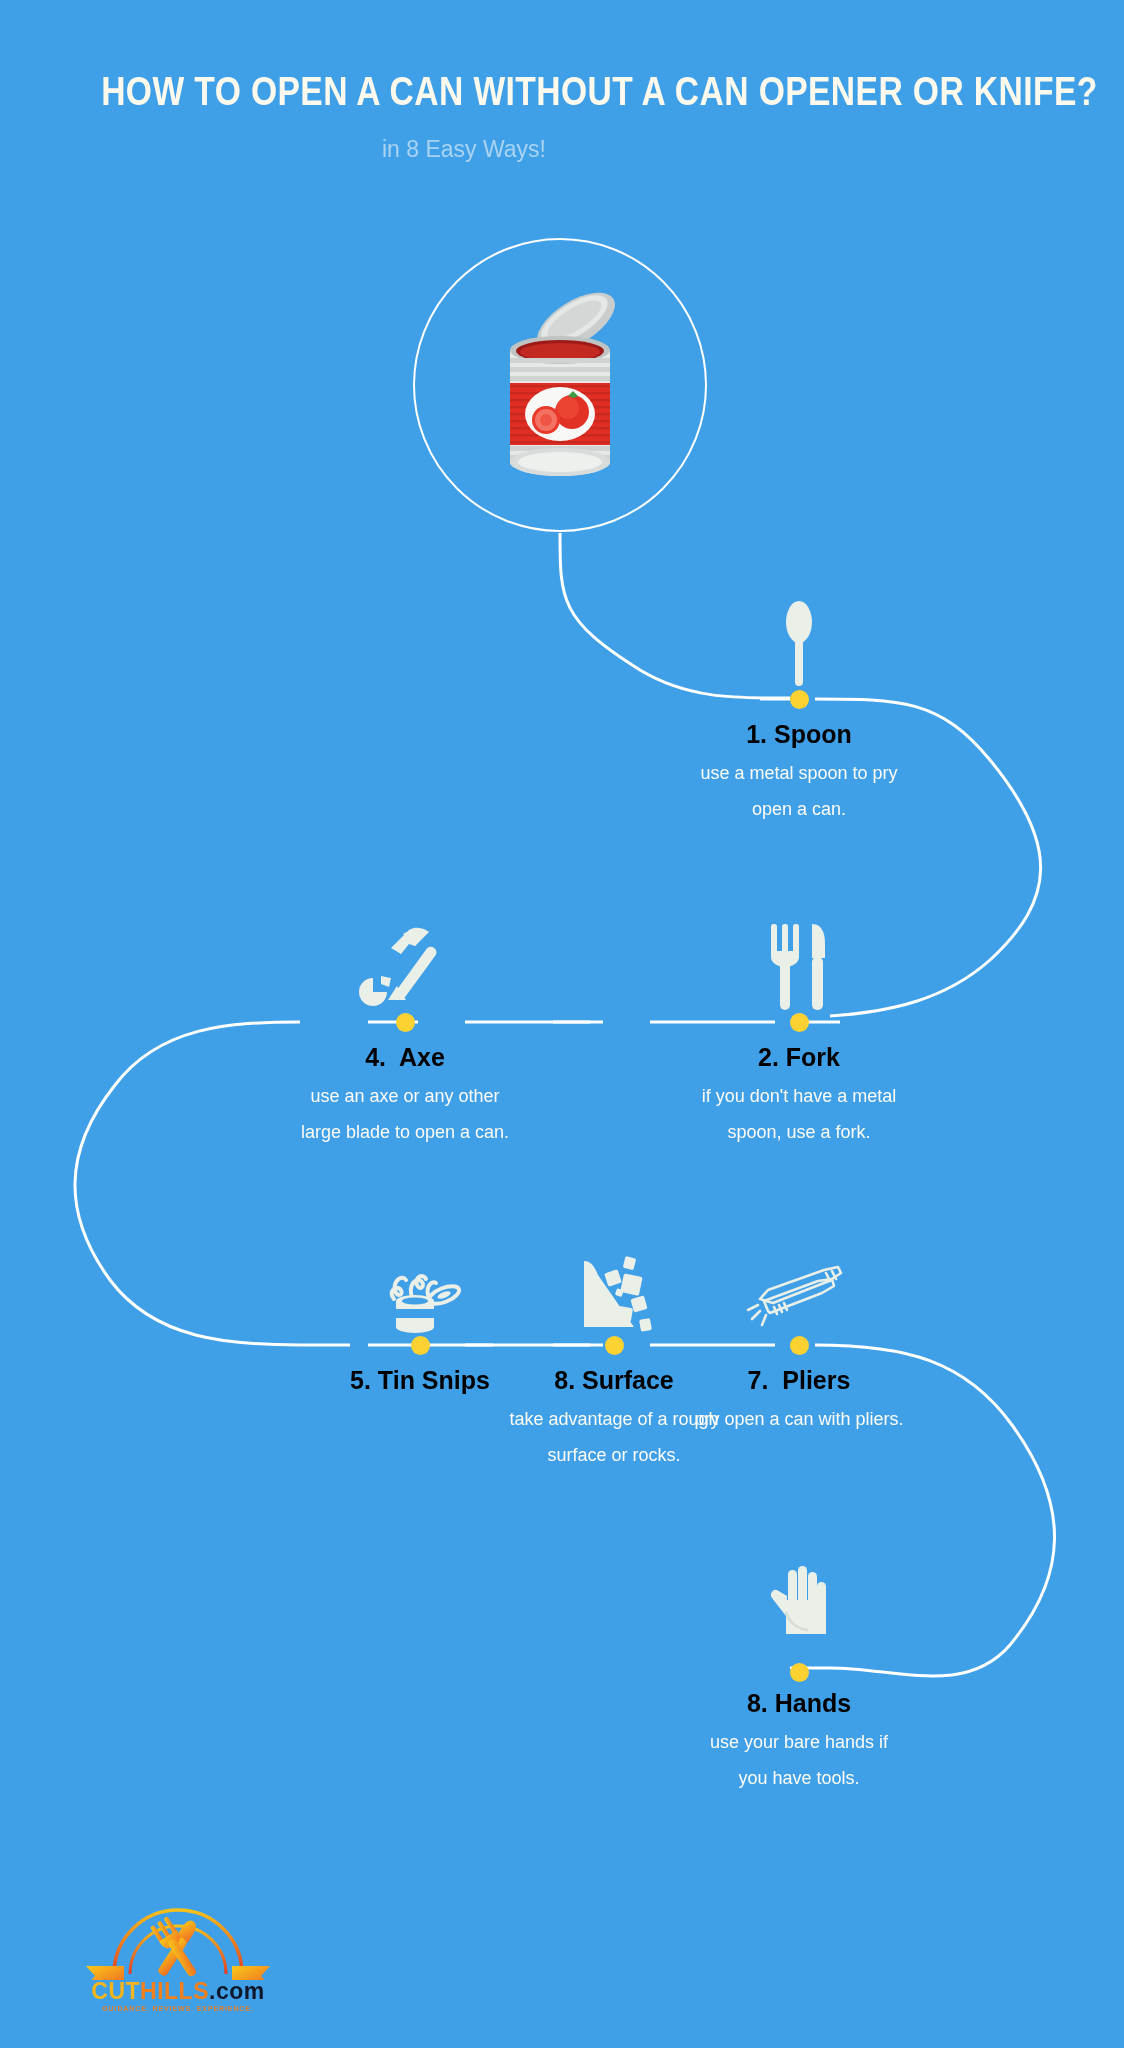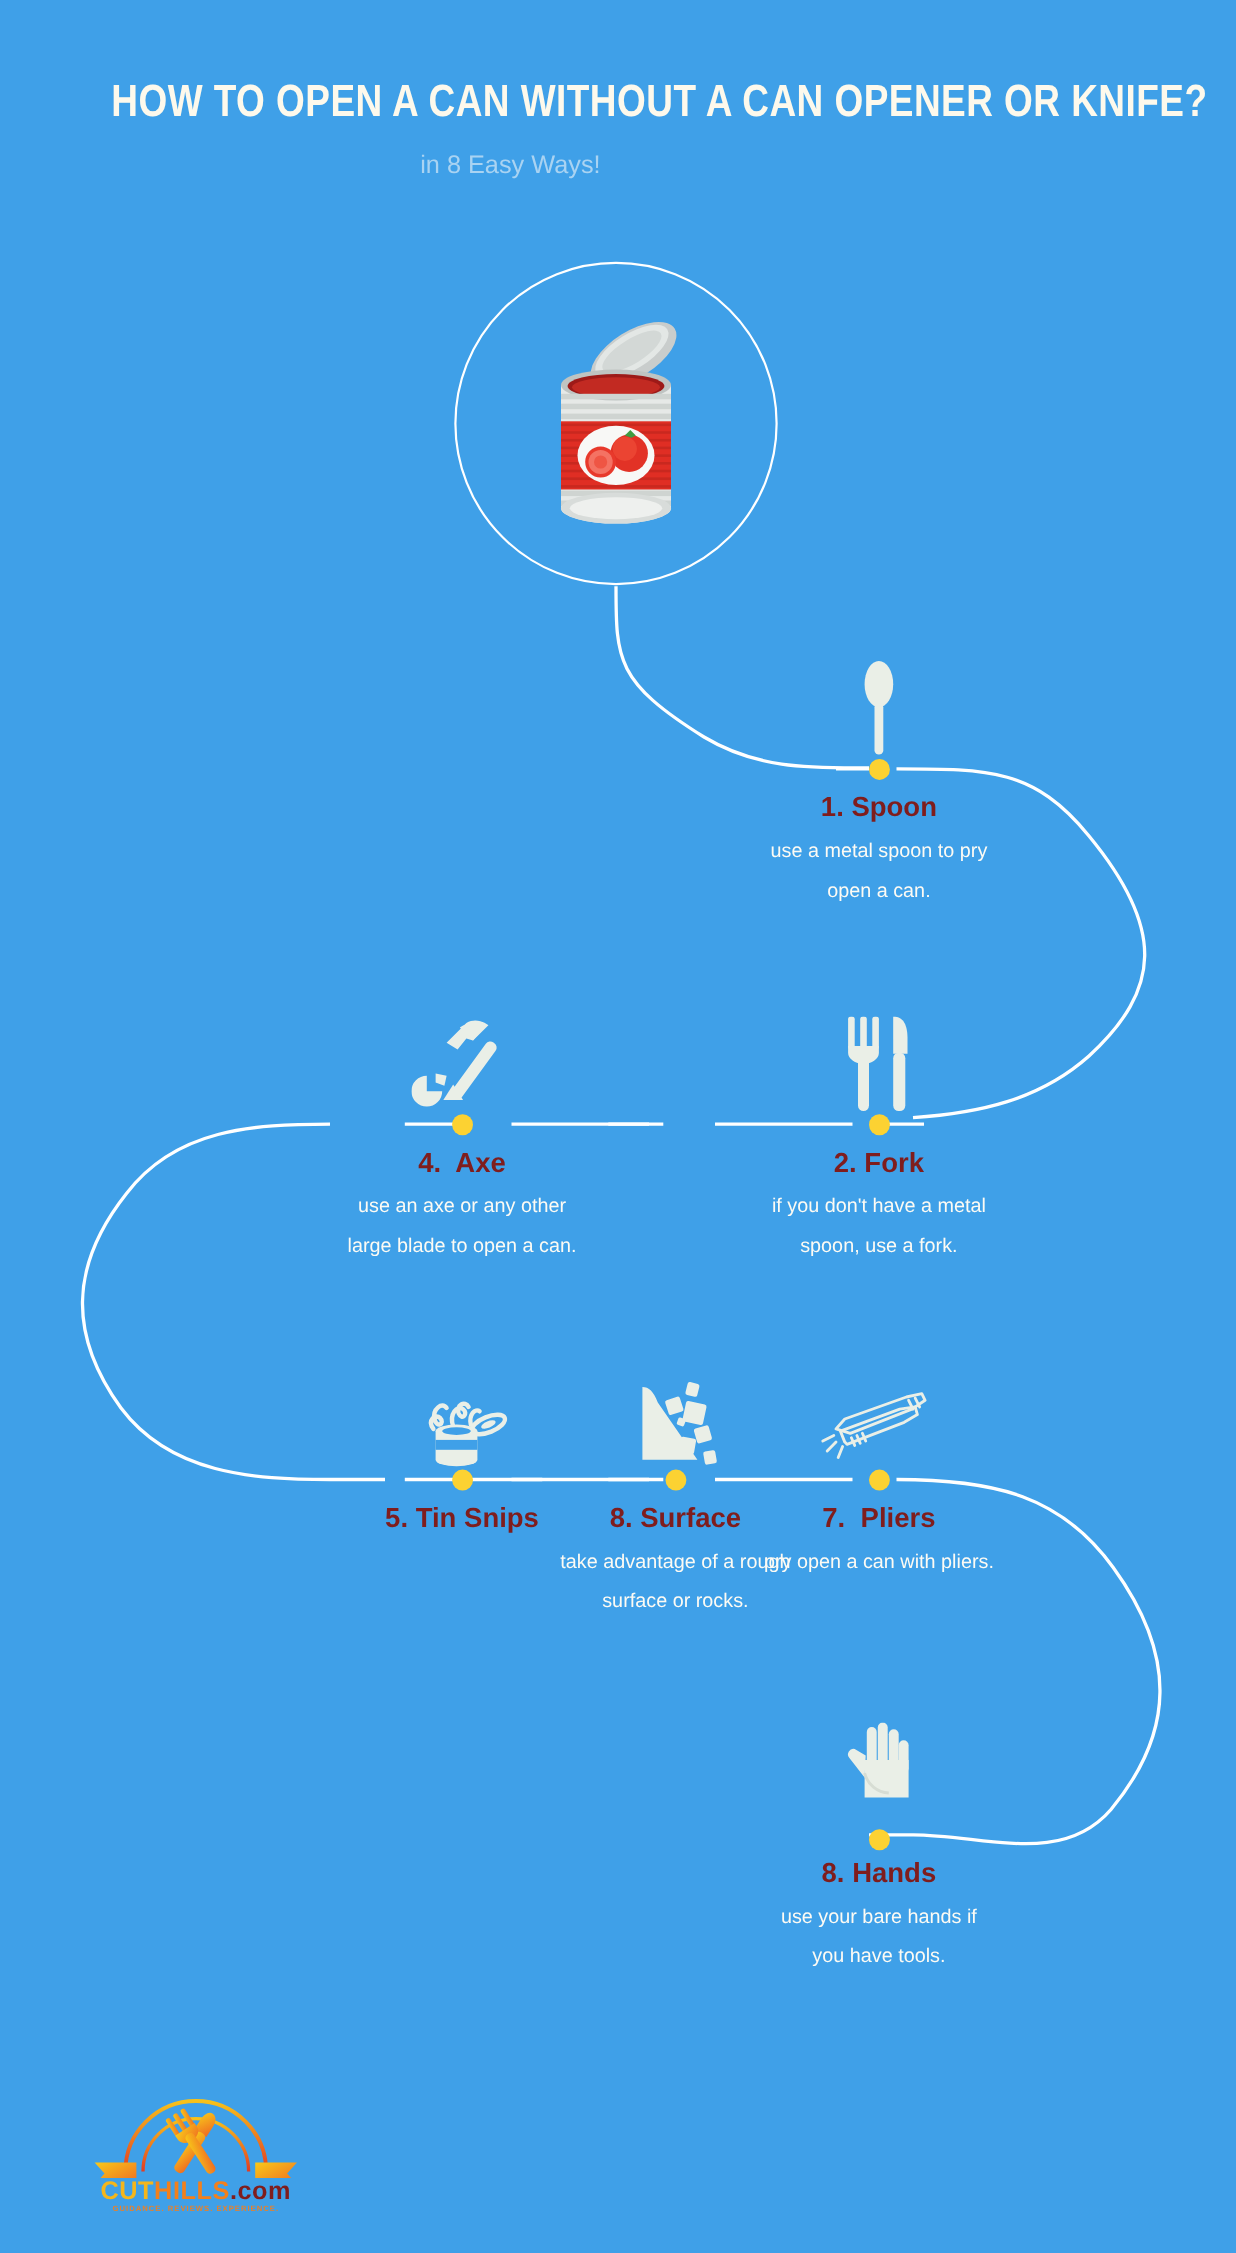--- a/index.html
+++ b/index.html
@@ -90,21 +90,21 @@
   .step-dot {
     position: absolute;
     width: 19px;
     height: 19px;
     border-radius: 50%;
     background: #fcd232;
     left: 50%;
     margin-left: -9.5px;
   }
   .step-title {
-    color: #7f1d1d;
+    color: #000000;
     font-size: 25px;
     font-weight: bold;
     margin-top: 31px;
     white-space: pre;
   }
   .step-desc {
     color: #fdfbf4;
     font-size: 18px;
     line-height: 36px;
     margin-top: 6px;
@@ -124,21 +124,21 @@
     left: 0;
     top: 70px;
     width: 200px;
     text-align: center;
     font-size: 23px;
     font-weight: bold;
     letter-spacing: 0.5px;
   }
   .logo-word-cut { color: #f4b61c; }
   .logo-word-hills { color: #f2801c; }
-  .logo-word-dotcom { color: #7f1d1d; }
+  .logo-word-dotcom { color: #0f172a; }
   .logo-tagline {
     position: absolute;
     left: 0;
     top: 97px;
     width: 200px;
     text-align: center;
     font-size: 7px;
     letter-spacing: 0.9px;
     color: #e8802a;
     font-weight: bold;
@@ -255,21 +255,21 @@
         <path d="M44 0 c10 0 13 9 13 20 v14 h-13 z" fill="#eaefe7"></path>
         <rect x="44" y="33" width="11" height="53" rx="5" fill="#eaefe7"></rect>
       </svg>
     </div>
     <div class="step-dot" style="top:97px;"></div>
     <div class="step-title">2. Fork</div>
     <div class="step-desc">if you don't have a metal spoon, use a fork.</div>
   </div>
 
 
-  <div class="step" style="left:300px; top:916px;">
+  <div class="step" style="left:285px; top:916px;">
     <div class="step-icon">
       <svg width="92" height="88" viewBox="0 0 92 88">
         <g fill="#eaefe7">
 
           <path d="M32 24 l18 -18 c10 -6 20 2 20 2 l-14 14 -6 -2 -8 10 z"></path>
           <path d="M44 10 c12 -8 22 0 22 0 l-10 12 z"></path>
 
           <rect x="52" y="18" width="11" height="62" rx="5" transform="rotate(36 57 48)"></rect>
 
           <path d="M14 54 a14 14 0 1 0 14 14 l-14 0 z"></path>

